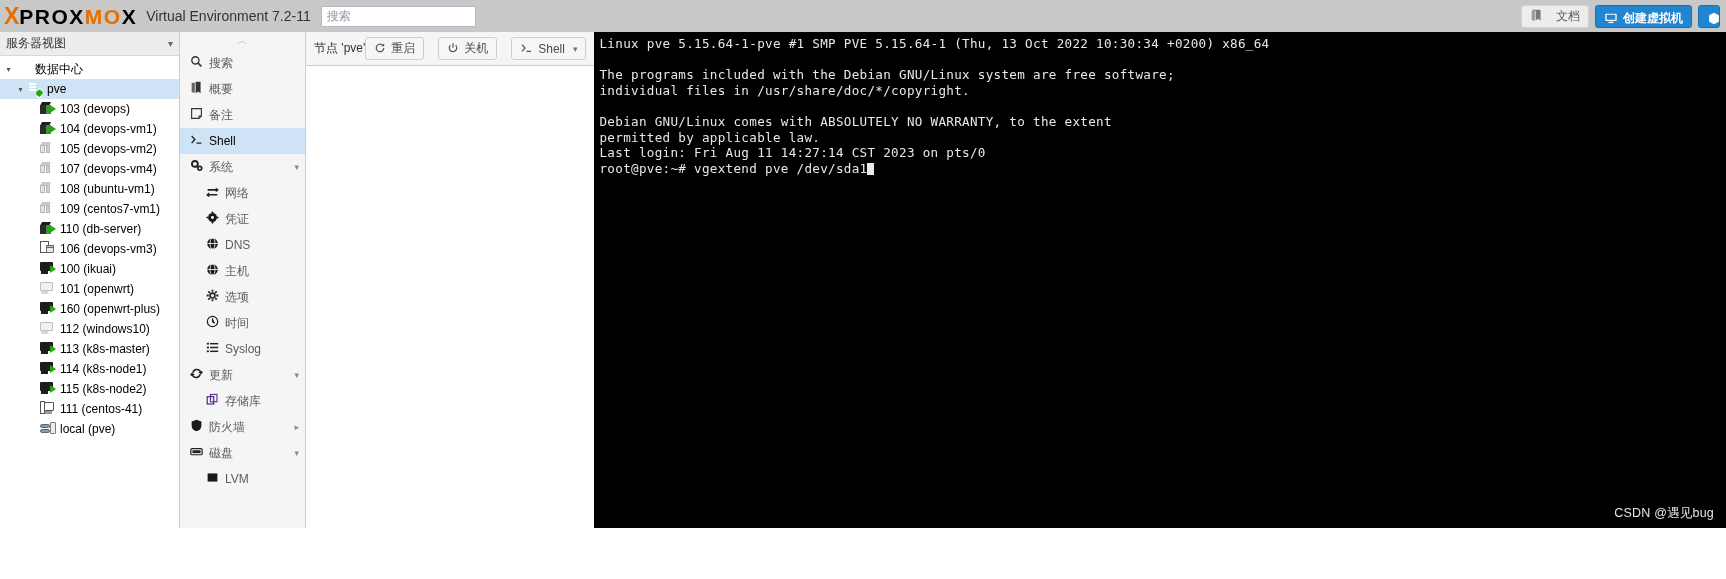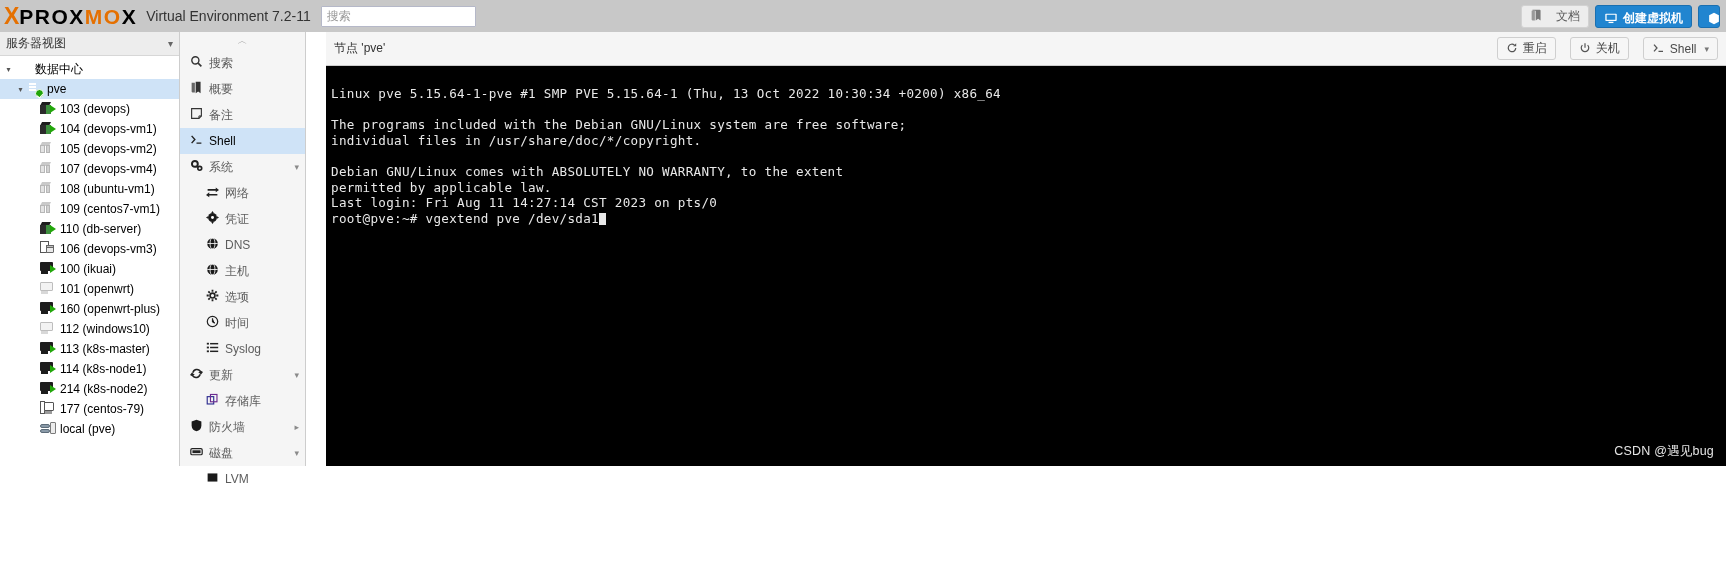--- a/index.html
+++ b/index.html
@@ -62,21 +62,21 @@
     height: 23px; display: flex; align-items: flex-end; gap: 5px;
     background: #2185d0; border: 1px solid #1a6fb0; border-radius: 3px;
     padding: 0 8px; font-size: 12px; color: #fff; white-space: nowrap;
     font-weight: bold;
   }
   .btn-blue.clipped { padding-right: 2px; overflow: hidden; width: 22px; }
 
   .ico { display: inline-block; flex: 0 0 auto; line-height: 1; }
 
   
-  .body-wrap { display: flex; height: 434px; width: 100%; }
+  .body-wrap { display: flex; height: 496px; width: 100%; }
 
   
   .tree-panel {
     width: 180px; flex: 0 0 180px; height: 100%;
     background: #fff; border-right: 1px solid #cdcdcd;
     display: flex; flex-direction: column;
   }
   .tree-header {
     height: 24px; background: #ededed; border-bottom: 1px solid #d7d7d7;
     display: flex; align-items: center; padding: 0 6px;
@@ -228,39 +228,39 @@
   .nav-item.sel { background: #cfe3f7; color:#000; }
   .nav-item .nico {
     width: 16px; flex: 0 0 16px; text-align: center;
     font-size: 12px; color: #3b3b3b; margin-right: 5px;
   }
   .nav-item .exp {
     margin-left: auto; margin-right: 6px; color:#8a8a8a; font-size:9px;
   }
 
   
-  .content { flex: 1; height: 100%; display: flex; flex-direction: column; min-width:0;margin-left:20px; }
+  .content { flex: 1; height: 100%; display: flex; flex-direction: row; min-width:0; }
   .content-header {
     height: 34px; background: #f5f5f5; border-bottom: 1px solid #cdcdcd;
     display: flex; align-items: center; padding: 0 8px;
   }
   .crumb { font-size: 12px; color: #333; }
   .content-header .right { margin-left: auto; display:flex; gap:14px; align-items:center; }
   .hbtn {
     height: 23px; display: flex; align-items: center; gap: 5px;
     background: #f6f6f6; border: 1px solid #cfcfcf; border-radius: 3px;
     padding: 0 8px; font-size: 12px; color: #4a4a4a; white-space: nowrap;
   }
   .hbtn .cv { color:#777; font-size:9px; margin-left:3px; }
 
   .terminal {
     flex: 1; background: #000; color: #e8e8e8;
     font-family: "DejaVu Sans Mono", "Liberation Mono", monospace;
     font-size: 12.6px; line-height: 15.6px;
-    padding: 20px 0 0 5px;
+    padding: 4px 0 0 5px;
     position: relative; overflow: hidden;
     letter-spacing: 0.3px;
   }
   .tline { white-space: pre; height: 15.6px; }
   .cursor {
     display: inline-block; width: 7px; height: 12px;
     background: #e8e8e8; vertical-align: -2px;
   }
   .watermark {
     position: absolute; right: 12px; bottom: 6px;
@@ -412,25 +412,25 @@
           <div class="tnode lvl2">
             <span class="tico"><span class="ic-vm"><span class="mon"></span><span class="stand"></span><span class="play"></span></span></span>
             <span class="lbl">113 (k8s-master)</span>
           </div>
           <div class="tnode lvl2">
             <span class="tico"><span class="ic-vm"><span class="mon"></span><span class="stand"></span><span class="play"></span></span></span>
             <span class="lbl">114 (k8s-node1)</span>
           </div>
           <div class="tnode lvl2">
             <span class="tico"><span class="ic-vm"><span class="mon"></span><span class="stand"></span><span class="play"></span></span></span>
-            <span class="lbl">214 (k8s-node2)</span>
+            <span class="lbl">115 (k8s-node2)</span>
           </div>
           <div class="tnode lvl2">
             <span class="tico"><span class="ic-vm tpl"><span class="pgfold"></span><span class="mon" style="left:4px;width:10px;"></span><span class="stand" style="left:5px;"></span></span></span>
-            <span class="lbl">177 (centos-79)</span>
+            <span class="lbl">111 (centos-41)</span>
           </div>
           <div class="tnode lvl2">
             <span class="tico"><span class="ic-st"><span class="d1"></span><span class="d2"></span><span class="pv"></span></span></span>
             <span class="lbl">local (pve)</span>
           </div>
         </div>
     </div>
   </div>
 
   <div class="nav-panel">

